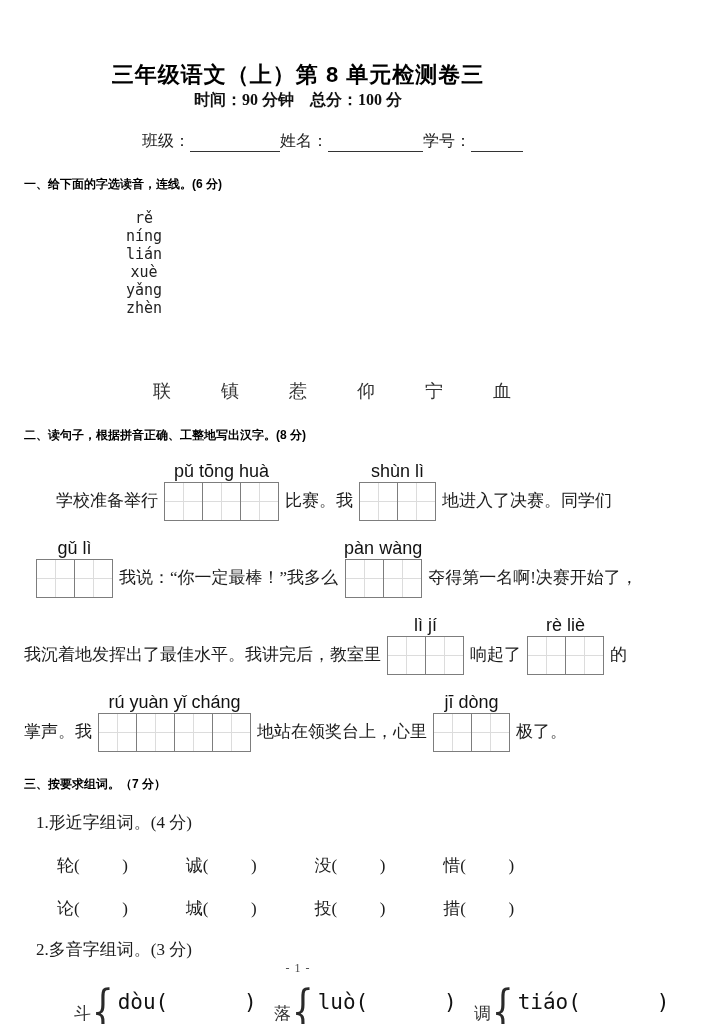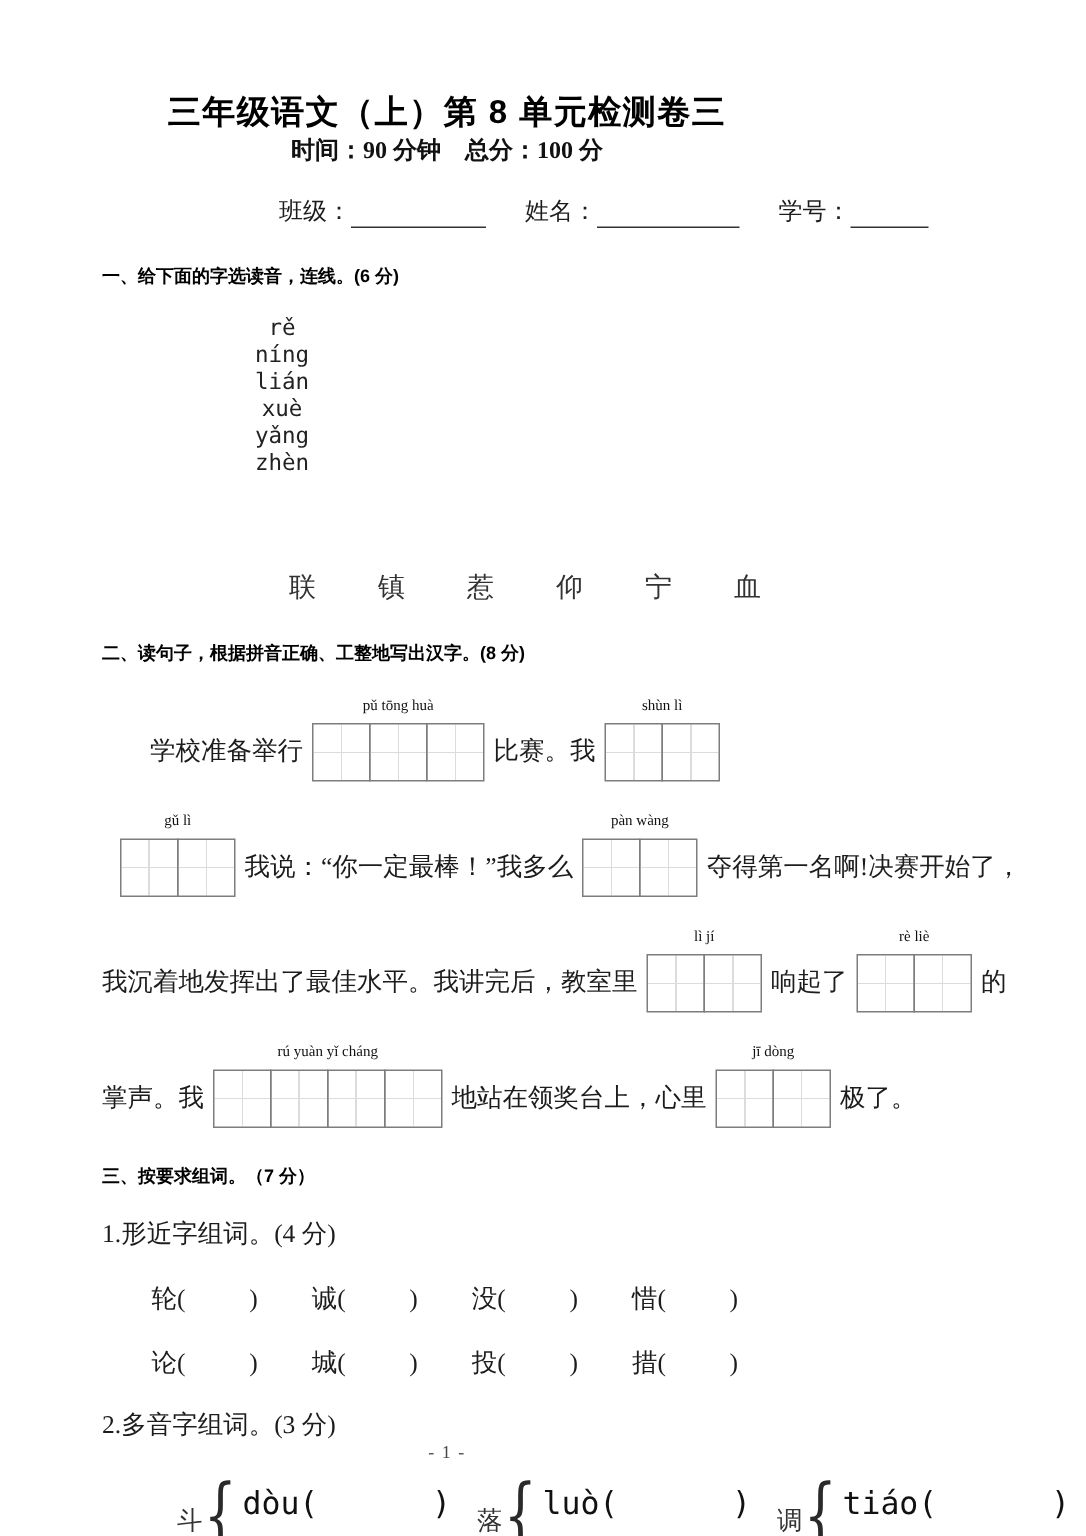--- a/index.html
+++ b/index.html
@@ -2,29 +2,29 @@
 <html><head>
 <meta charset="utf-8">
 <style>
   html,body{margin:0;padding:0;background:#ffffff;}
   body{
     width:724px;height:1024px;
     font-family:"Liberation Serif","DejaVu Serif",serif;
     color:#1c1c1c;
     overflow:hidden;
   }
-  .page{position:relative;box-sizing:border-box;width:596px;height:1024px;padding:0 68px;}
+  .page{position:relative;box-sizing:border-box;width:596px;height:1024px;padding:0 24px;}
 
   .title{
     padding-top:60px;text-align:center;
     font-family:"Liberation Sans","DejaVu Sans",sans-serif;
     font-weight:bold;font-size:22px;line-height:30px;letter-spacing:1px;color:#000;
   }
   .meta{margin-top:0;text-align:center;font-size:16px;font-weight:bold;color:#111;}
-  .info-line{margin-top:20px;margin-left:118px;display:flex;align-items:flex-end;gap:26px;font-size:16px;}
+  .info-line{margin-top:20px;margin-left:118px;display:flex;align-items:flex-end;font-size:16px;}
   .info-item{display:flex;align-items:flex-end;white-space:nowrap;}
   .blank-line{display:inline-block;border-bottom:1.5px solid #333;height:16px;}
   .bl-class{width:90px;}
   .bl-name{width:95px;}
   .bl-id{width:52px;}
 
   .sec-heading{
     margin-top:24px;
     font-family:"Liberation Sans","DejaVu Sans",sans-serif;
     font-weight:bold;font-size:12px;color:#000;white-space:pre;
@@ -33,33 +33,33 @@
     font-family:"DejaVu Sans Mono","Liberation Mono",monospace;font-size:15px;color:#222;flex-direction:column;}
   .pinyin-row .opt{width:68px;text-align:center;}
   .hanzi-row{display:flex;margin-left:104px;margin-top:62px;font-size:18px;color:#333;}
   .hanzi-row .opt{width:68px;text-align:center;}
 
   .fill-line{display:flex;align-items:flex-end;margin-top:18px;font-size:17px;}
   .fill-line .txt{padding-bottom:9px;white-space:nowrap;}
   .indent{margin-left:32px;}
   .boxgroup{display:flex;flex-direction:column;align-items:center;margin:0 6px;}
   .boxgroup .py{
-    font-family:Liberation Serif, serif;
-    font-size:10px;height:18px;line-height:18px;margin-bottom:2px;white-space:pre;color:#111;
+    font-family:Liberation Sans, sans-serif;
+    font-size:18px;height:18px;line-height:18px;margin-bottom:2px;white-space:pre;color:#111;
   }
   .cells{display:flex;}
   .cell{
     width:37px;height:37px;border:1px solid #7d7d7d;margin-left:-1px;box-sizing:content-box;
     background-image:
       linear-gradient(to right, transparent calc(50% - 0.5px), #dcdcdc calc(50% - 0.5px), #dcdcdc calc(50% + 0.5px), transparent calc(50% + 0.5px)),
       linear-gradient(to bottom, transparent calc(50% - 0.5px), #dcdcdc calc(50% - 0.5px), #dcdcdc calc(50% + 0.5px), transparent calc(50% + 0.5px));
   }
   .cell:first-child{margin-left:0;}
 
-  .sub-heading{margin-top:18px;margin-left:0;font-size:17px;white-space:pre;}
+  .sub-heading{margin-top:18px;margin-left:12px;font-size:17px;white-space:pre;}
   .pair-row{display:flex;margin-left:33px;margin-top:20px;font-size:17px;}
   .pair-item{width:106px;margin-right:28px;white-space:pre;}
   .pair-item .blank{white-space:pre;}
 
   .duoyin-row{display:flex;margin-left:50px;margin-top:12px;}
   .duoyin-group{display:flex;align-items:center;width:170px;margin-right:30px;}
   .duoyin-hanzi{font-size:17px;color:#333;margin-right:1px;}
   .brace{
     font-family:"DejaVu Serif","Liberation Serif",serif;font-size:56px;line-height:1;
     color:#2a2a2a;transform:scaleX(0.62);margin:0 -3px 6px -7px;font-weight:normal;
@@ -127,20 +127,21 @@
         </span>
     </span>
     <span class="txt">比赛。我</span>
     <span class="boxgroup">
       <span class="py">shùn lì</span>
       <span class="cells">
           <span class="cell"></span>
           <span class="cell"></span>
         </span>
     </span>
+    <span class="txt">地进入了决赛。同学们</span>
   </div>
 
   <div class="fill-line">
     <span class="boxgroup" style="margin-left:12px;align-items:center;">
       <span class="py">gǔ lì</span>
       <span class="cells">
           <span class="cell"></span>
           <span class="cell"></span>
         </span>
     </span>

